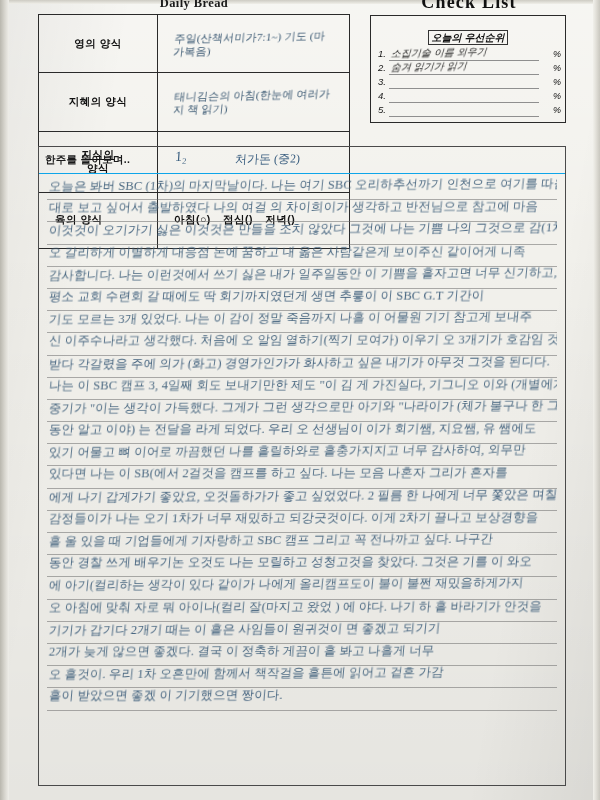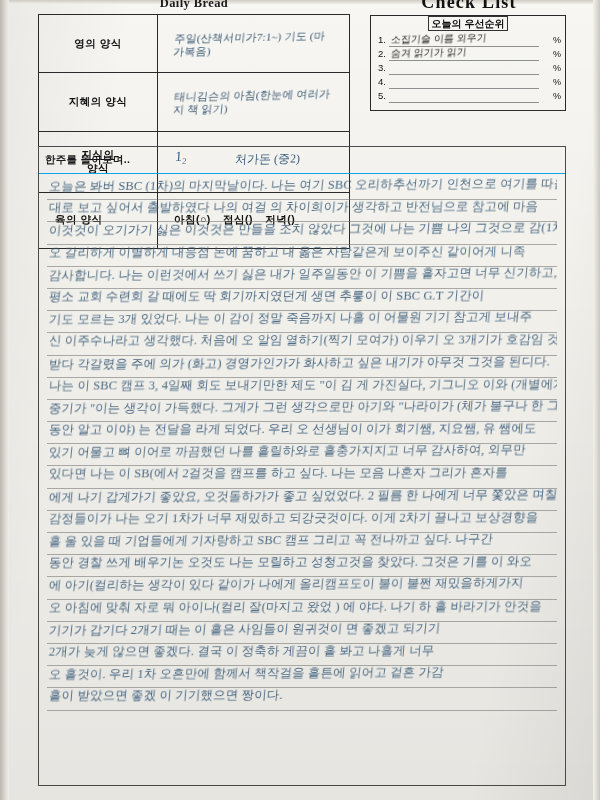--- a/index.html
+++ b/index.html
@@ -139,24 +139,25 @@
     font-weight: bold;
     font-size: 18px;
     letter-spacing: 1.2px;
     font-family: "Liberation Serif", serif;
     color: #111;
     margin-bottom: 2px;
   }
   .cl-box {
     border: 1.4px solid #2a2a2a;
     width: 196px;
-    height: 96px;
+    height: 108px;
     box-sizing: border-box;
     position: relative;
-    padding-top: 0;
+    padding-top: 14px;
+    font-style: italic;
   }
   .cl-head {
     text-align: center;
     font-size: 10px;
     font-weight: bold;
     color: #111;
   }
   .cl-head span.br {
     border: 1px solid #333;
     padding: 0 3px;

